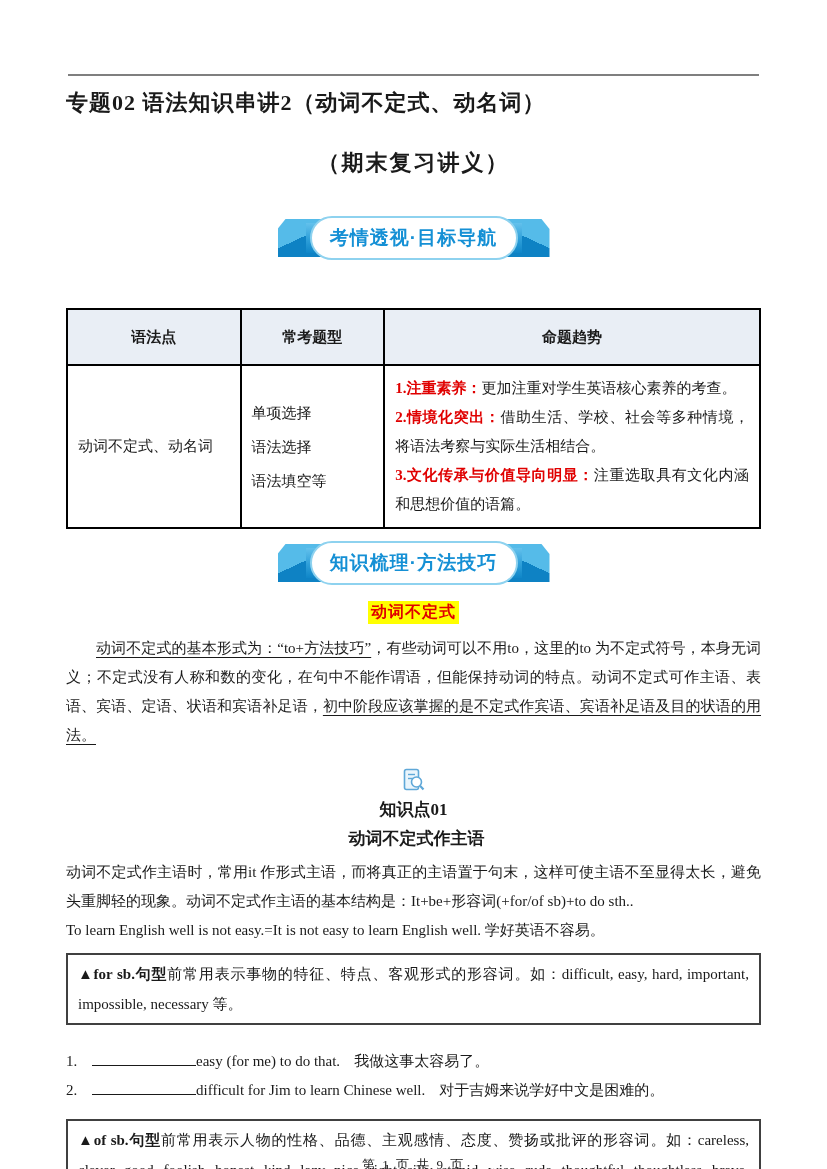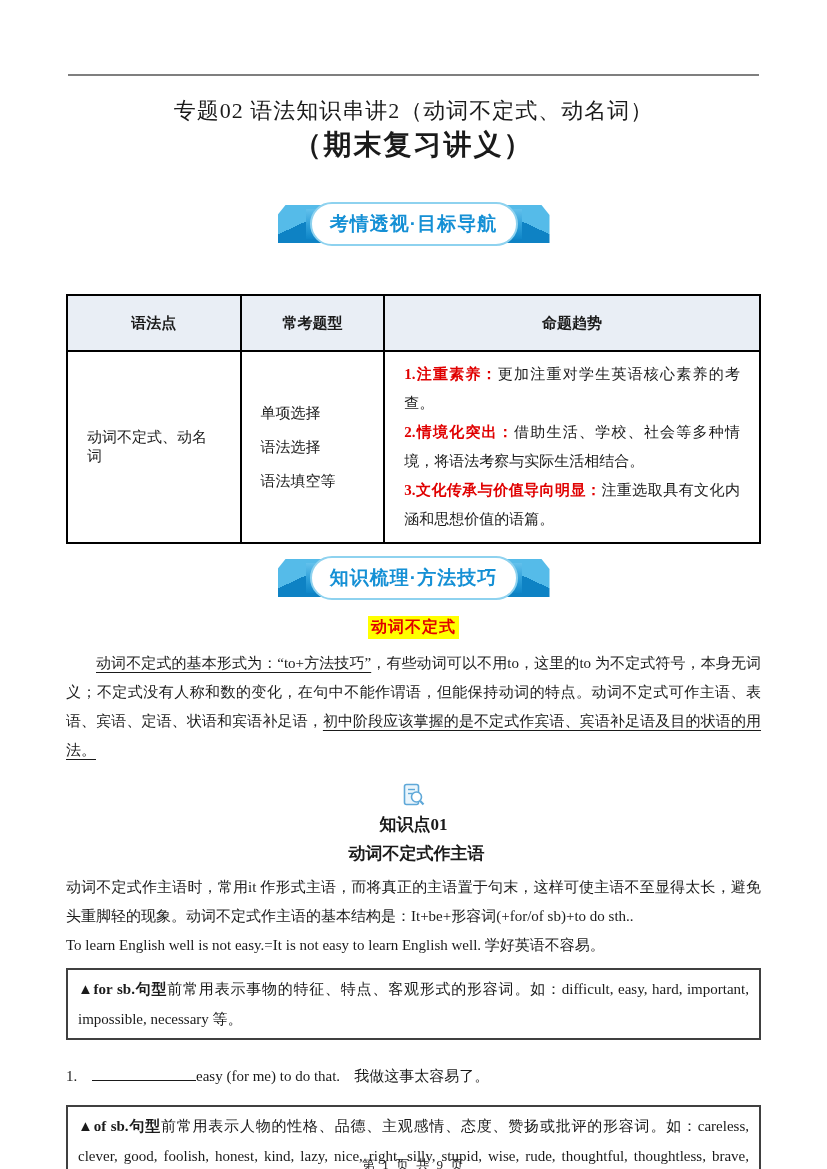--- a/index.html
+++ b/index.html
@@ -6,22 +6,22 @@
   html, body { width: 827px; height: 1169px; background: #ffffff; overflow: hidden; }
   body {
     font-family: "Liberation Serif", "DejaVu Serif", serif;
     color: #1a1a1a;
     font-size: 15px;
   }
   .page { padding: 0 66px; position: relative; height: 100%; }
 
   .top-rule { margin-top: 74px; border-top: 2px solid #7f7f7f; width: 691px; margin-left: 2px; }
 
-  .doc-title { text-align: center; font-size: 22px; font-weight: normal; margin-top: 20px; letter-spacing: 1px; }
-  .doc-subtitle { text-align: center; font-size: 28px; font-weight: bold; letter-spacing: 2px; }
+  .doc-title { text-align: left; font-size: 22px; font-weight: bold; margin-top: 12px; letter-spacing: 1px; }
+  .doc-subtitle { text-align: center; font-size: 22px; font-weight: bold; margin-top: 30px; letter-spacing: 2px; }
 
   
   .banner { position: relative; width: 272px; height: 48px; margin: 0 auto; }
   .banner .cap-left {
     position: absolute; left: 0; top: 5px; bottom: 5px; width: 50px;
     background: linear-gradient(155deg, #55bbe9 48%, #0e82c4 48%);
     clip-path: polygon(16% 0, 100% 0, 100% 100%, 0 100%, 0 26%);
   }
   .banner .cap-right {
     position: absolute; right: 0; top: 5px; bottom: 5px; width: 50px;
@@ -43,21 +43,21 @@
   }
   .banner1 { margin-top: 36px; }
   .banner2 { margin-top: 10px; }
 
   
   table.exam-table { width: 695px; border-collapse: collapse; margin-top: 46px; }
   table.exam-table th, table.exam-table td { border: 2px solid #000; }
   table.exam-table th {
     background: #e9eef5; font-size: 15px; font-weight: bold; height: 56px; text-align: center;
   }
-  table.exam-table td { vertical-align: middle; padding: 8px 19px; }
+  table.exam-table td { vertical-align: middle; padding: 8px 10px; }
   td.col-grammar { width: 174px; text-align: left; padding-left: 12px; }
   td.col-types { width: 144px; }
   td.col-types .type-line { line-height: 34px; }
   td.col-trend { width: 377px; padding: 6px 8px; }
   .trend-item { line-height: 29px; text-align: justify; }
   .trend-lead { color: #e00000; font-weight: bold; }
 
   
   .hl-title-wrap { text-align: center; margin-top: 14px; }
   .hl-title {
@@ -181,20 +181,23 @@
   <p class="kp-example">To learn English well is not easy.=It is not easy to learn English well.  学好英语不容易。</p>
 
   <div class="note-box box-for">
     <span class="note-lead">▲for sb.句型</span><span>前常用表示事物的特征、特点、客观形式的形容词。如：difficult, easy, hard, important, impossible, necessary 等。</span>
   </div>
 
   <div class="exercises">
     <div class="exercise-line">
       <span class="exercise-num">1.</span><span class="blank"></span><span>easy (for me) to do that.</span><span class="cn-part">我做这事太容易了。</span>
     </div>
+    <div class="exercise-line">
+      <span class="exercise-num">2.</span><span class="blank"></span><span>difficult for Jim to learn Chinese well.</span><span class="cn-part">对于吉姆来说学好中文是困难的。</span>
+    </div>
   </div>
 
   <div class="note-box box-of">
     <span class="note-lead">▲of sb.句型</span><span>前常用表示人物的性格、品德、主观感情、态度、赞扬或批评的形容词。如：careless, clever, good, foolish, honest, kind, lazy, nice, right, silly, stupid, wise, rude, thoughtful, thoughtless, brave, considerate(考虑周到的), selfish(自私的)等。</span>
   </div>
 
   <div class="page-footer">第 1 页 共 9 页</div>
 
 </div>
 

